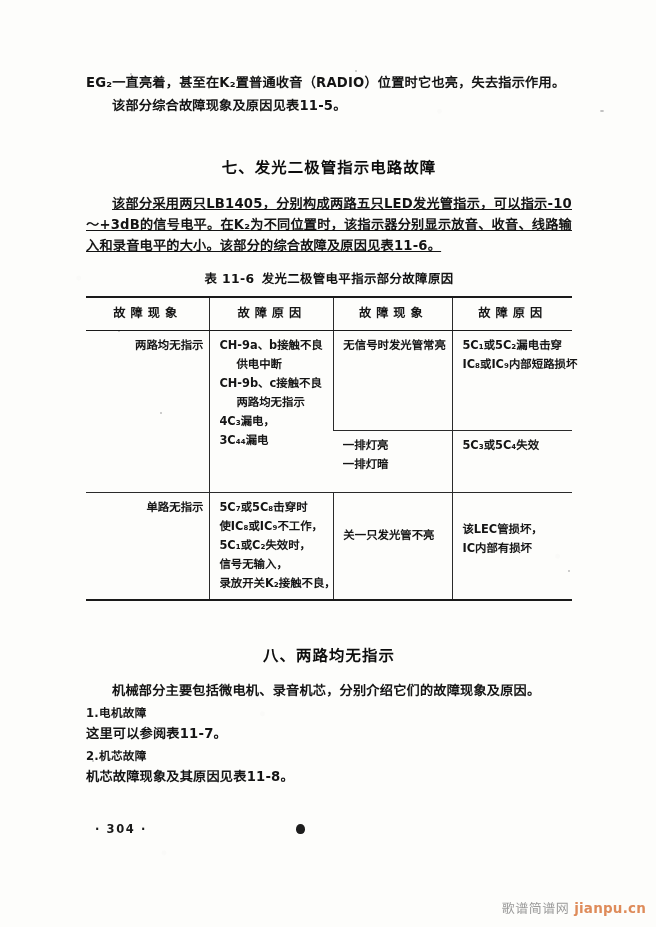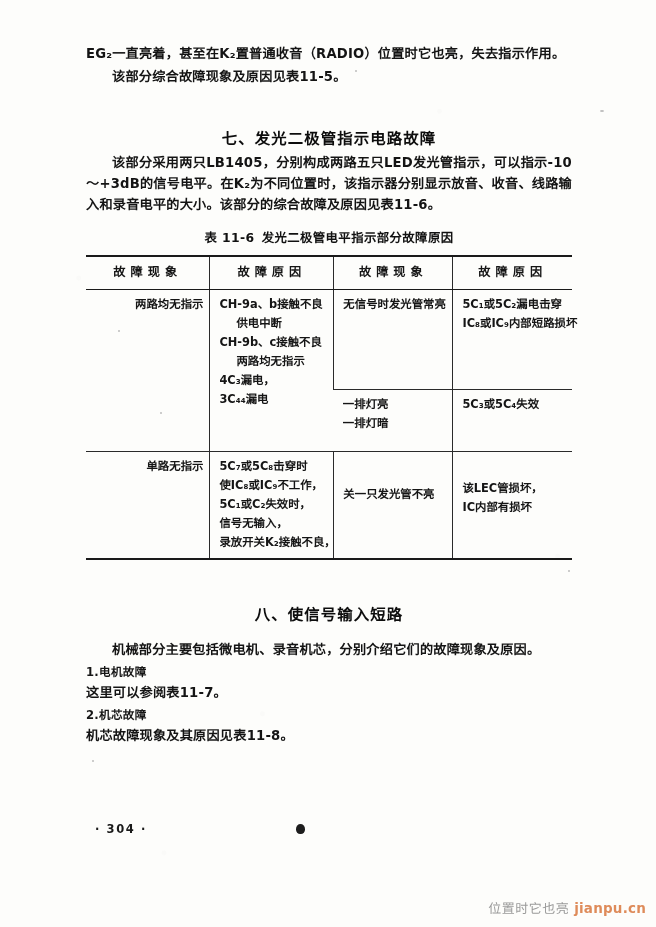--- a/index.html
+++ b/index.html
@@ -167,28 +167,28 @@
   <div class="speck" style="left:130px;top:73px;width:2px;height:2px;"></div>
   <div class="speck" style="left:355px;top:70px;width:2px;height:2px;"></div>
   <div class="speck" style="left:600px;top:110px;width:4px;height:2px;"></div>
   <div class="speck" style="left:118px;top:330px;width:2px;height:2px;"></div>
   <div class="speck" style="left:160px;top:412px;width:2px;height:2px;"></div>
   <div class="speck" style="left:568px;top:570px;width:2px;height:2px;"></div>
   <div class="speck" style="left:92px;top:760px;width:2px;height:2px;"></div>
 
   <div class="content">
 
-    <div style="padding-top:43px;">
+    <div style="padding-top:72px;">
       <p class="para">EG₂一直亮着，甚至在K₂置普通收音（RADIO）位置时它也亮，失去指示作用。</p>
       <p class="para indent" style="margin-top:2px;">该部分综合故障现象及原因见表11-5。</p>
     </div>
 
     <h2 class="sec-heading" style="margin-top:39px;">七、发光二极管指示电路故障</h2>
 
-    <p class="para indent" style="margin-top:4px;">该部分采用两只LB1405，分别构成两路五只LED发光管指示，可以指示-10～+3dB的信号电平。在K₂为不同位置时，该指示器分别显示放音、收音、线路输入和录音电平的大小。该部分的综合故障及原因见表11-6。</p>
+    <p class="para indent" style="margin-top:16px;text-decoration:underline;">该部分采用两只LB1405，分别构成两路五只LED发光管指示，可以指示-10～+3dB的信号电平。在K₂为不同位置时，该指示器分别显示放音、收音、线路输入和录音电平的大小。该部分的综合故障及原因见表11-6。</p>
 
     <p class="tbl-caption" style="margin-top:13px;">
       <span class="cap-num">表 11-6</span><span>发光二极管电平指示部分故障原因</span>
     </p>
 
     <div class="tbl-wrap" style="margin-top:9px;">
       <table class="fault">
         <colgroup>
           <col style="width:25.5%">
           <col style="width:25.5%">
@@ -251,32 +251,32 @@
             </td>
             <td style="padding-top:27px;">
               <span class="cell-line">该LEC管损坏，</span>
               <span class="cell-line">IC内部有损坏</span>
             </td>
           </tr>
         </tbody>
       </table>
     </div>
 
-    <h2 class="sec-heading" style="margin-top:42px;">八、使信号输入短路</h2>
+    <h2 class="sec-heading" style="margin-top:42px;">八、两路均无指示</h2>
 
     <p class="para indent" style="margin-top:15px;">机械部分主要包括微电机、录音机芯，分别介绍它们的故障现象及原因。</p>
 
     <p class="mini" style="margin-top:2px;">1.电机故障</p>
     <p class="para">这里可以参阅表11-7。</p>
     <p class="mini" style="margin-top:2px;">2.机芯故障</p>
     <p class="para">机芯故障现象及其原因见表11-8。</p>
 
   </div>
 
   <div class="pagenum">· 304 ·</div>
   <div class="ink-blob"></div>
 
   <div class="watermark">
-    <span class="wm-cn">位置时它也亮</span>
+    <span class="wm-cn">歌谱简谱网</span>
     <span class="wm-url">jianpu.cn</span>
   </div>
 
 </div>
 
 </body></html>

